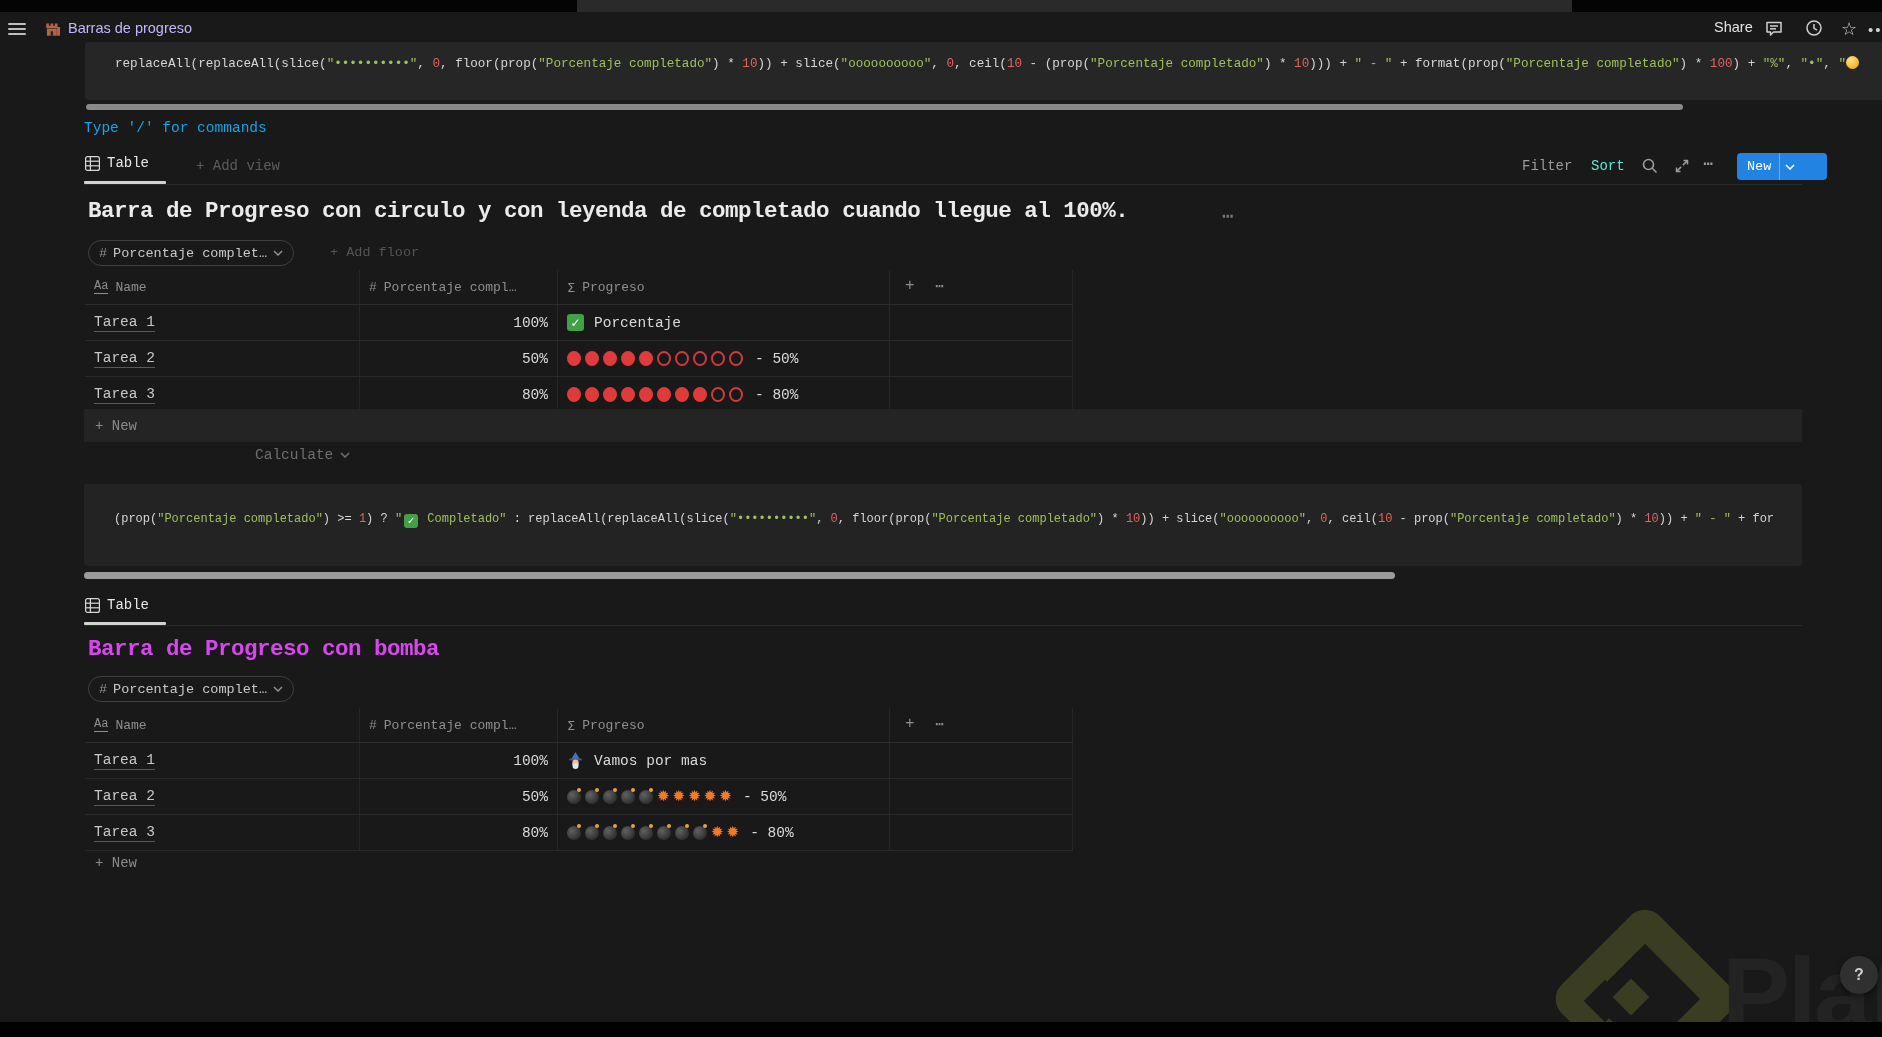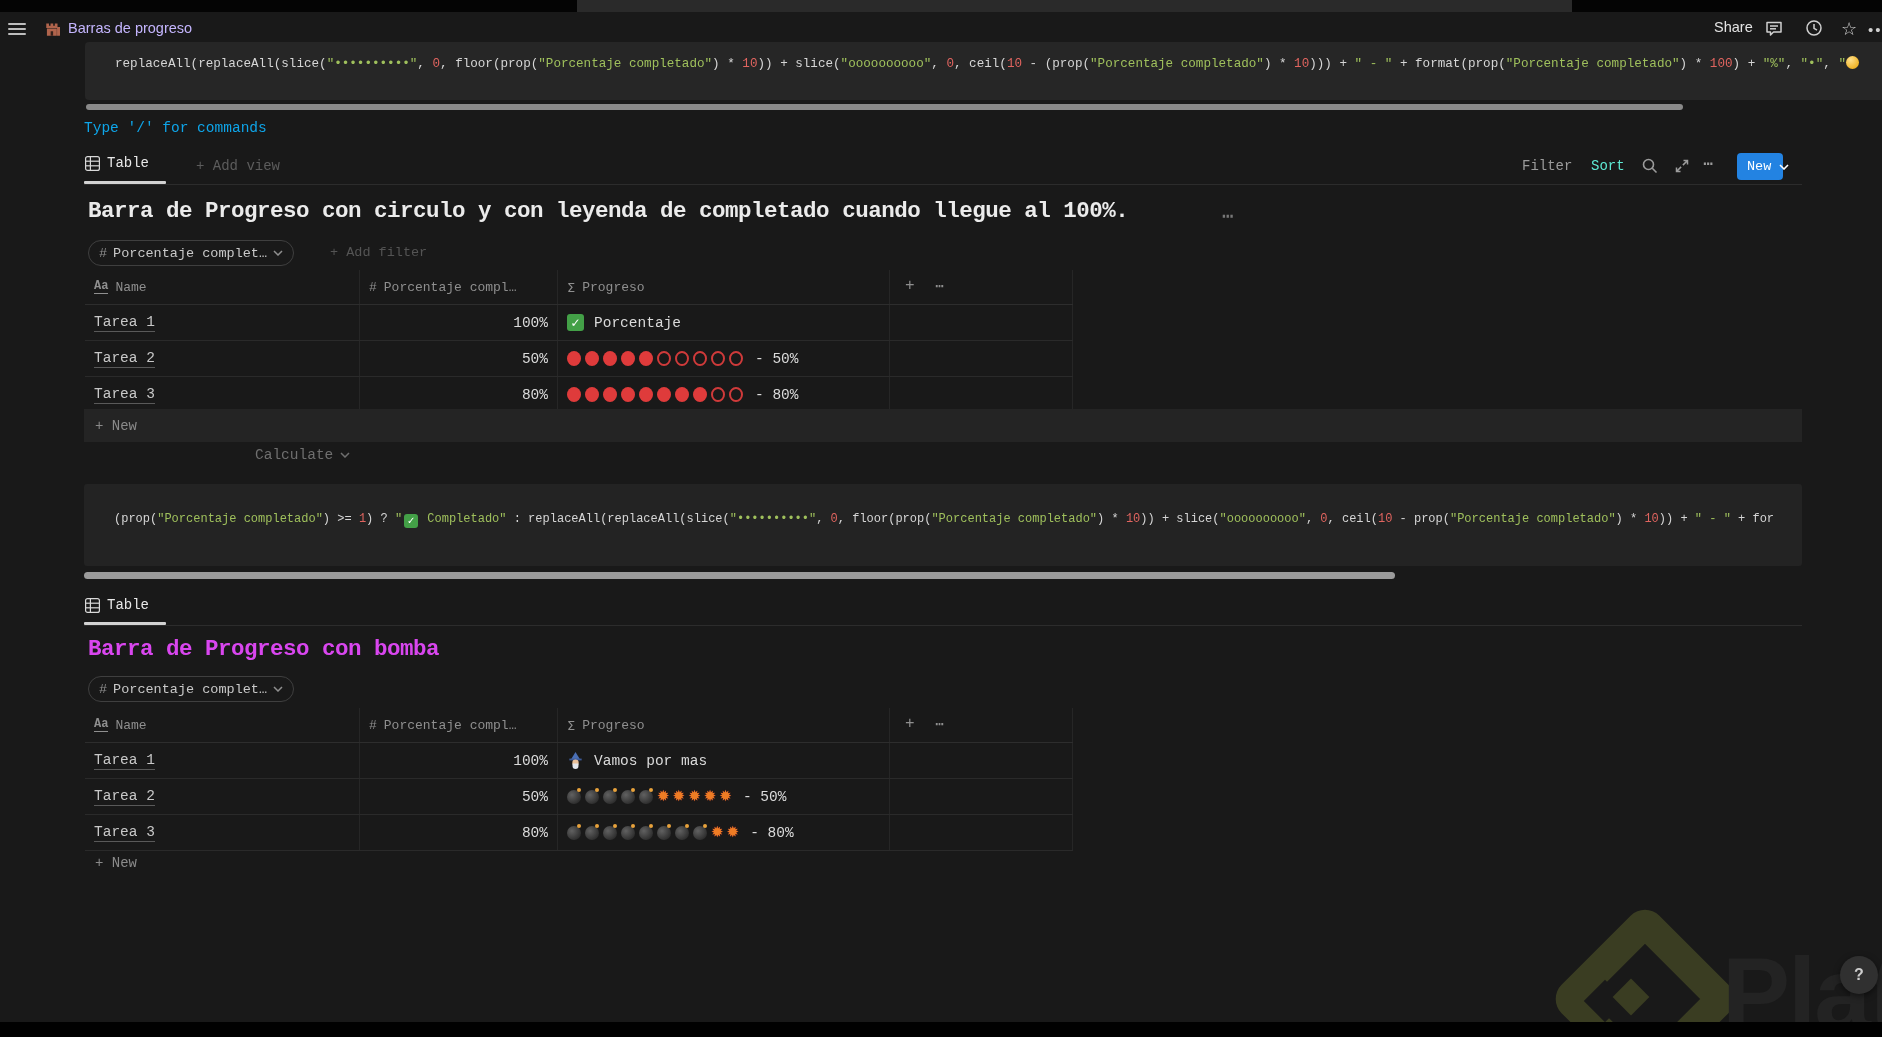--- a/index.html
+++ b/index.html
@@ -49,21 +49,21 @@
   
   .toolbar{left:0;top:150px;width:1882px;height:34px;}
   .view-tab{left:85px;top:5px;display:flex;align-items:center;gap:7px;color:#e8e8e8;font-size:14px;cursor:pointer;}
   .tab-underline{left:84px;top:31px;width:82px;height:2.5px;background:#d2d2d2;border-radius:1px;}
   .add-view{left:196px;top:8px;color:#5c5c5c;font-size:14px;cursor:pointer;}
   .tbar-filter{left:1522px;top:8px;color:#9c9c9c;font-size:14px;cursor:pointer;}
   .tbar-sort{left:1591px;top:8px;color:#5eead4;font-size:14px;cursor:pointer;}
   .tbar-search{left:1640px;top:6px;}
   .tbar-expand{left:1672px;top:6px;}
   .tbar-more{left:1703px;top:3px;color:#9c9c9c;font-size:17px;letter-spacing:1px;cursor:pointer;}
-  .new-btn{left:1737px;top:3px;width:46px;height:27px;background:#2383e2;border-radius:4px;display:flex;
+  .new-btn{left:1737px;top:3px;width:90px;height:27px;background:#2383e2;border-radius:4px;display:flex;
            align-items:center;color:#fff;font-size:13.5px;cursor:pointer;}
   .new-btn .nb-label{padding:0 8px 0 10px;}
   .new-btn .nb-div{width:1px;height:27px;background:rgba(255,255,255,.35);}
   .new-btn .nb-chev{width:19px;display:flex;justify-content:center;}
   .divider1{left:84px;top:184px;width:1718px;height:1px;background:#2c2c2c;}
 
   
   .h1{left:88px;top:198px;font-size:22.5px;font-weight:bold;color:#ebebeb;letter-spacing:-0.5px;}
   .h-more{color:#777;font-size:19px;letter-spacing:1px;cursor:pointer;}
   .h1-more{left:1222px;top:204px;}
@@ -77,21 +77,21 @@
   
   .ntable{left:85px;width:988px;}
   .table1{top:270px;}
   .table2{top:708px;}
   .thead{display:flex;height:34px;border-bottom:1px solid #2d2d2d;color:#8f8f8f;font-size:13px;}
   .hcell{display:flex;align-items:center;gap:7px;padding:0 9px;border-right:1px solid #262626;box-sizing:border-box;cursor:pointer;}
   .hc-name{width:275px;}
   .hc-pct{width:198px;}
   .hc-prog{width:332px;}
   .hc-extra{width:183px;border-right:1px solid #262626;}
-  .aa-icon{font-size:12px;border-bottom:1px solid #8f8f8f;line-height:13px;font-weight:bold;}
+  .aa-icon{font-size:12px;border-bottom:1px solid #8f8f8f;line-height:13px;}
   .sigma-icon{font-size:13px;font-family:"DejaVu Sans",sans-serif;}
   .add-col-btn{position:absolute;left:820px;top:7px;color:#8f8f8f;font-size:16px;cursor:pointer;}
   .more-col-btn{position:absolute;left:850px;top:7px;color:#8f8f8f;font-size:15px;letter-spacing:1px;cursor:pointer;}
   .trow{display:flex;height:35px;border-bottom:1px solid #2a2a2a;font-size:14.5px;}
   .tcell{display:flex;align-items:center;padding:0 9px;border-right:1px solid #262626;box-sizing:border-box;cursor:pointer;}
   .c-name{width:275px;}
   .c-pct{width:198px;justify-content:flex-end;color:#dadada;}
   .c-prog{width:332px;color:#dadada;}
   .c-extra{width:183px;}
   .name-text{color:#c8c8c8;border-bottom:1px solid rgba(255,255,255,.28);padding-bottom:1px;}
@@ -227,21 +227,21 @@
 <div class="abs h1">Barra de Progreso con circulo y con leyenda de completado cuando llegue al 100%.</div>
 <div class="abs h-more h1-more">⋯</div>
 
 <div class="abs chip-row1 chip">
   <span class="hash">#</span>
   <span>Porcentaje complet…</span>
   <svg width="10" height="6" viewBox="0 0 10 6" fill="none" stroke="#8f8f8f" stroke-width="1.5">
       <path d="M1 1l4 4 4-4"></path>
     </svg>
 </div>
-<div class="abs add-filter">+ Add filter</div>
+<div class="abs add-filter">+ Add floor</div>
 
 <div class="abs ntable table1" style="position:absolute;">
   <div class="thead">
     <div class="hcell hc-name">
       <span class="aa-icon">Aa</span>
       <span>Name</span>
     </div>
     <div class="hcell hc-pct">
       <span>#</span>
       <span>Porcentaje compl…</span>

